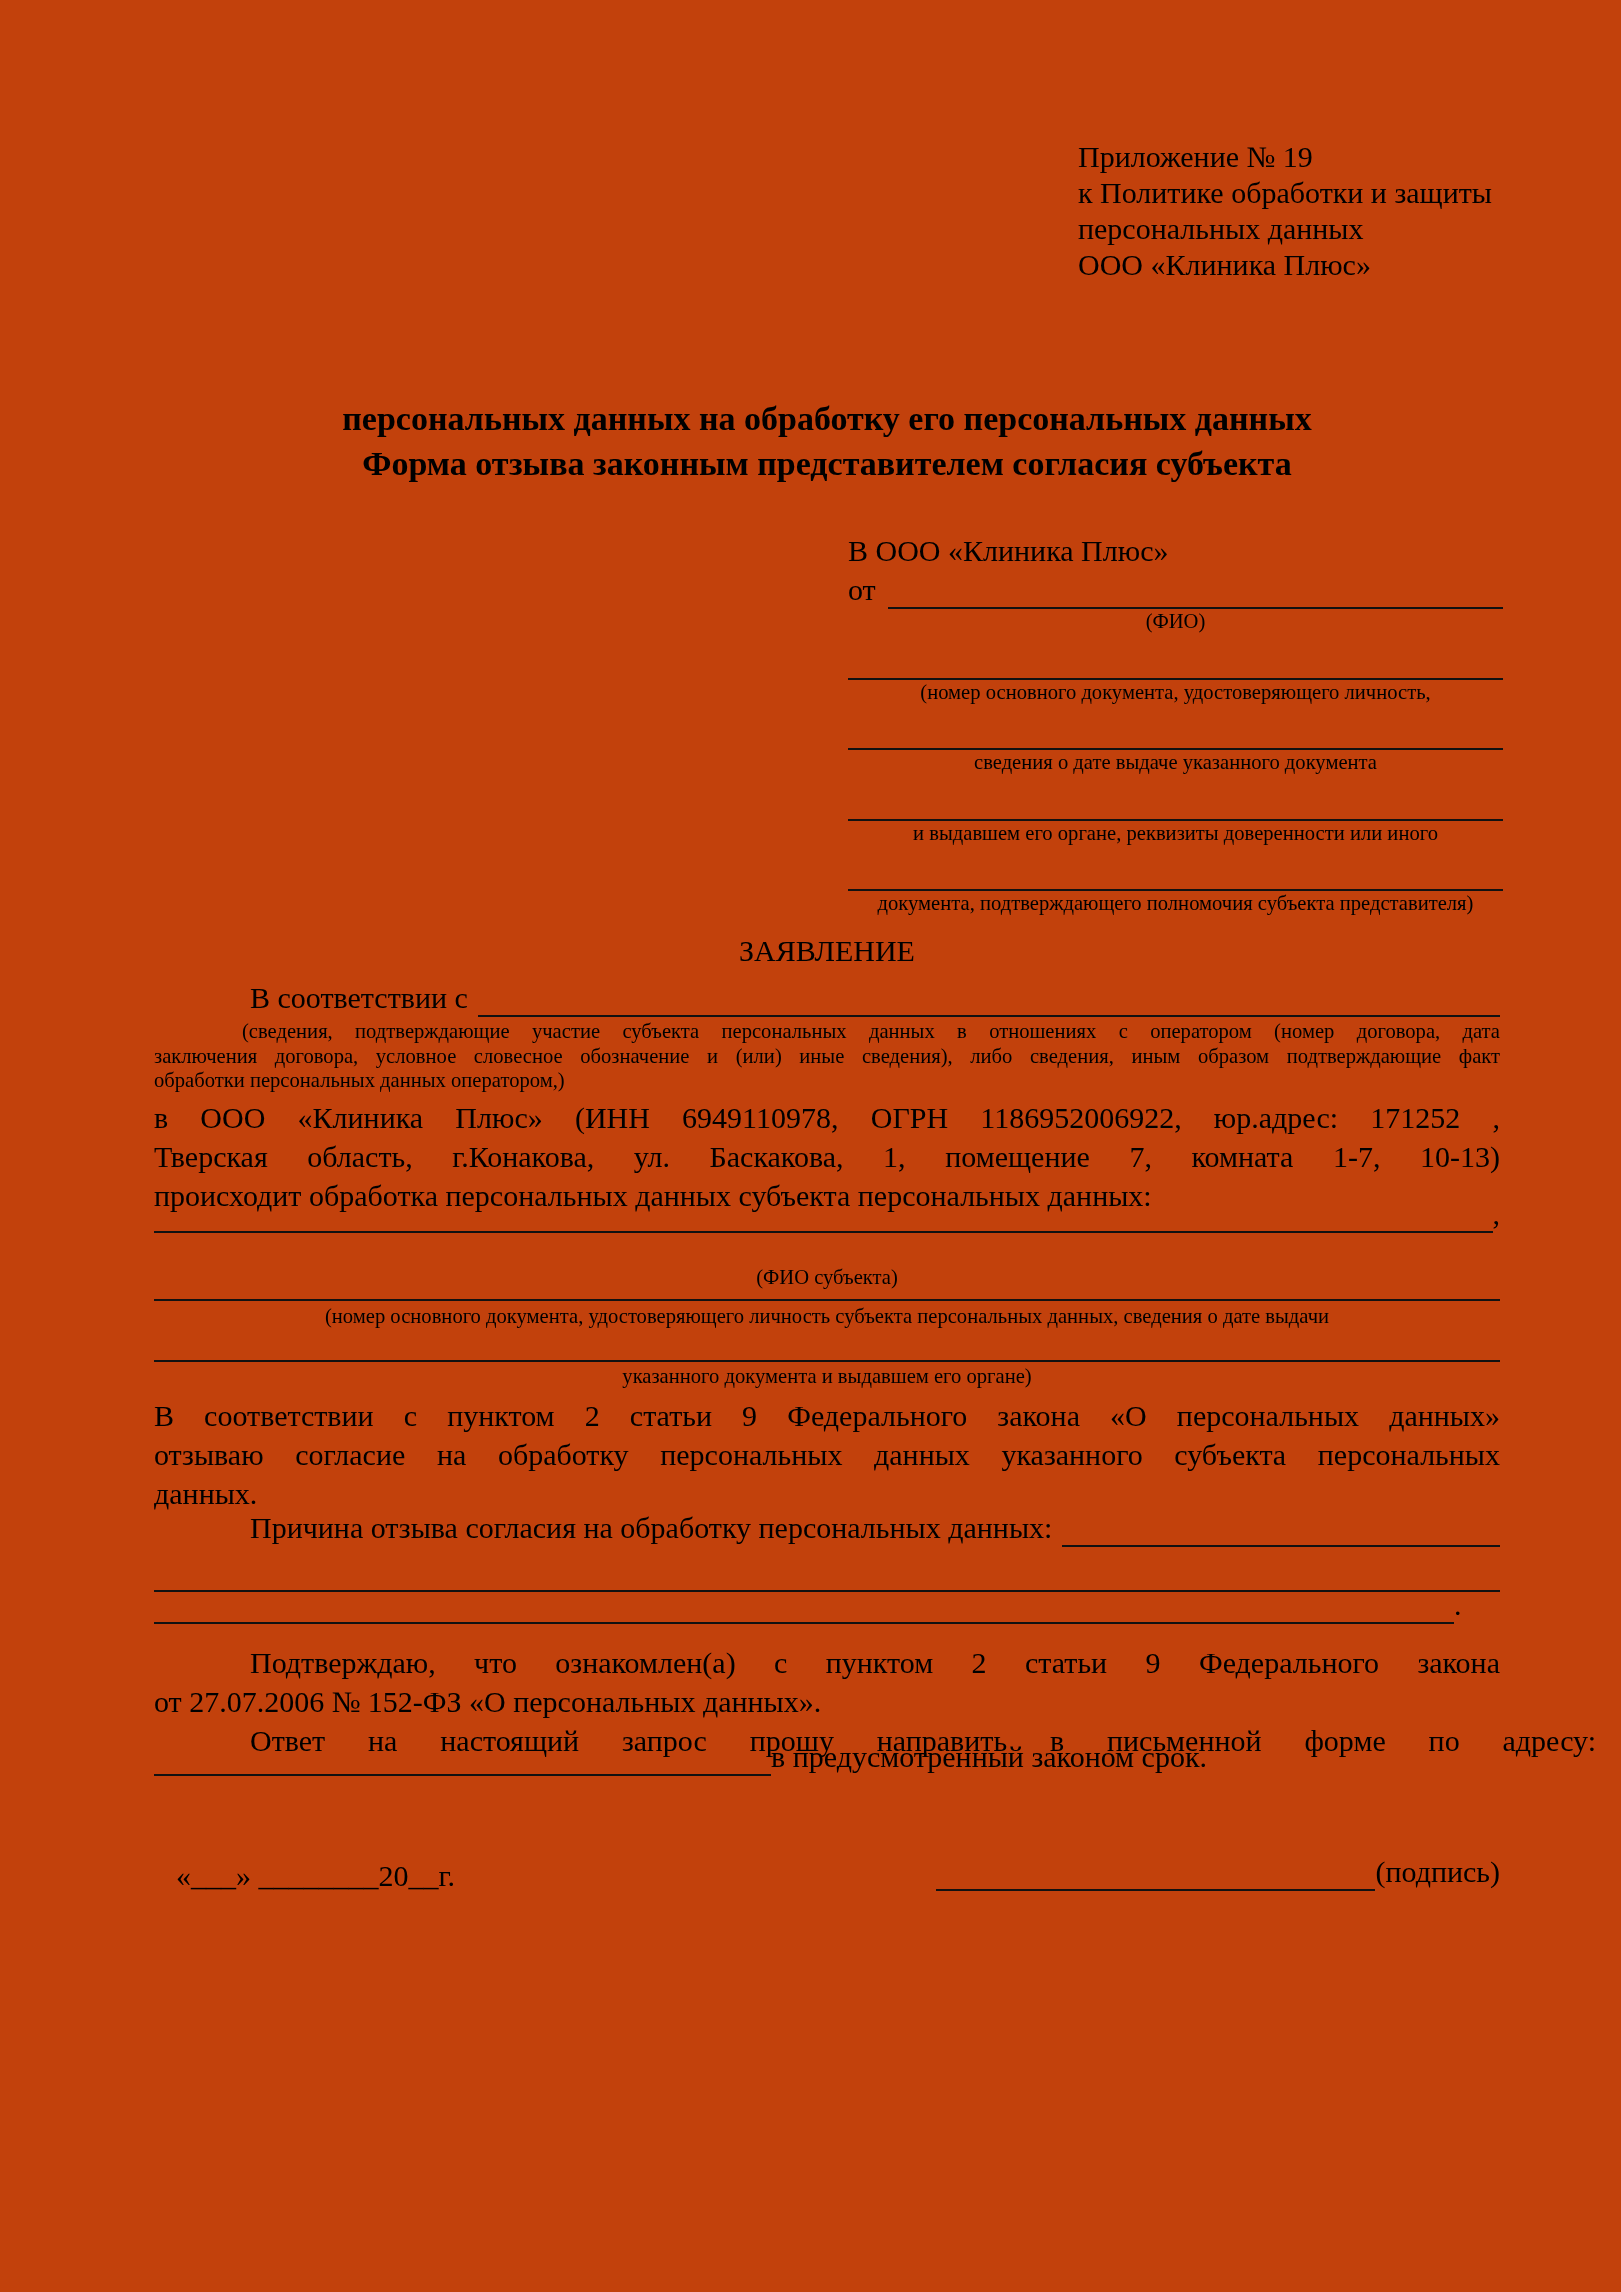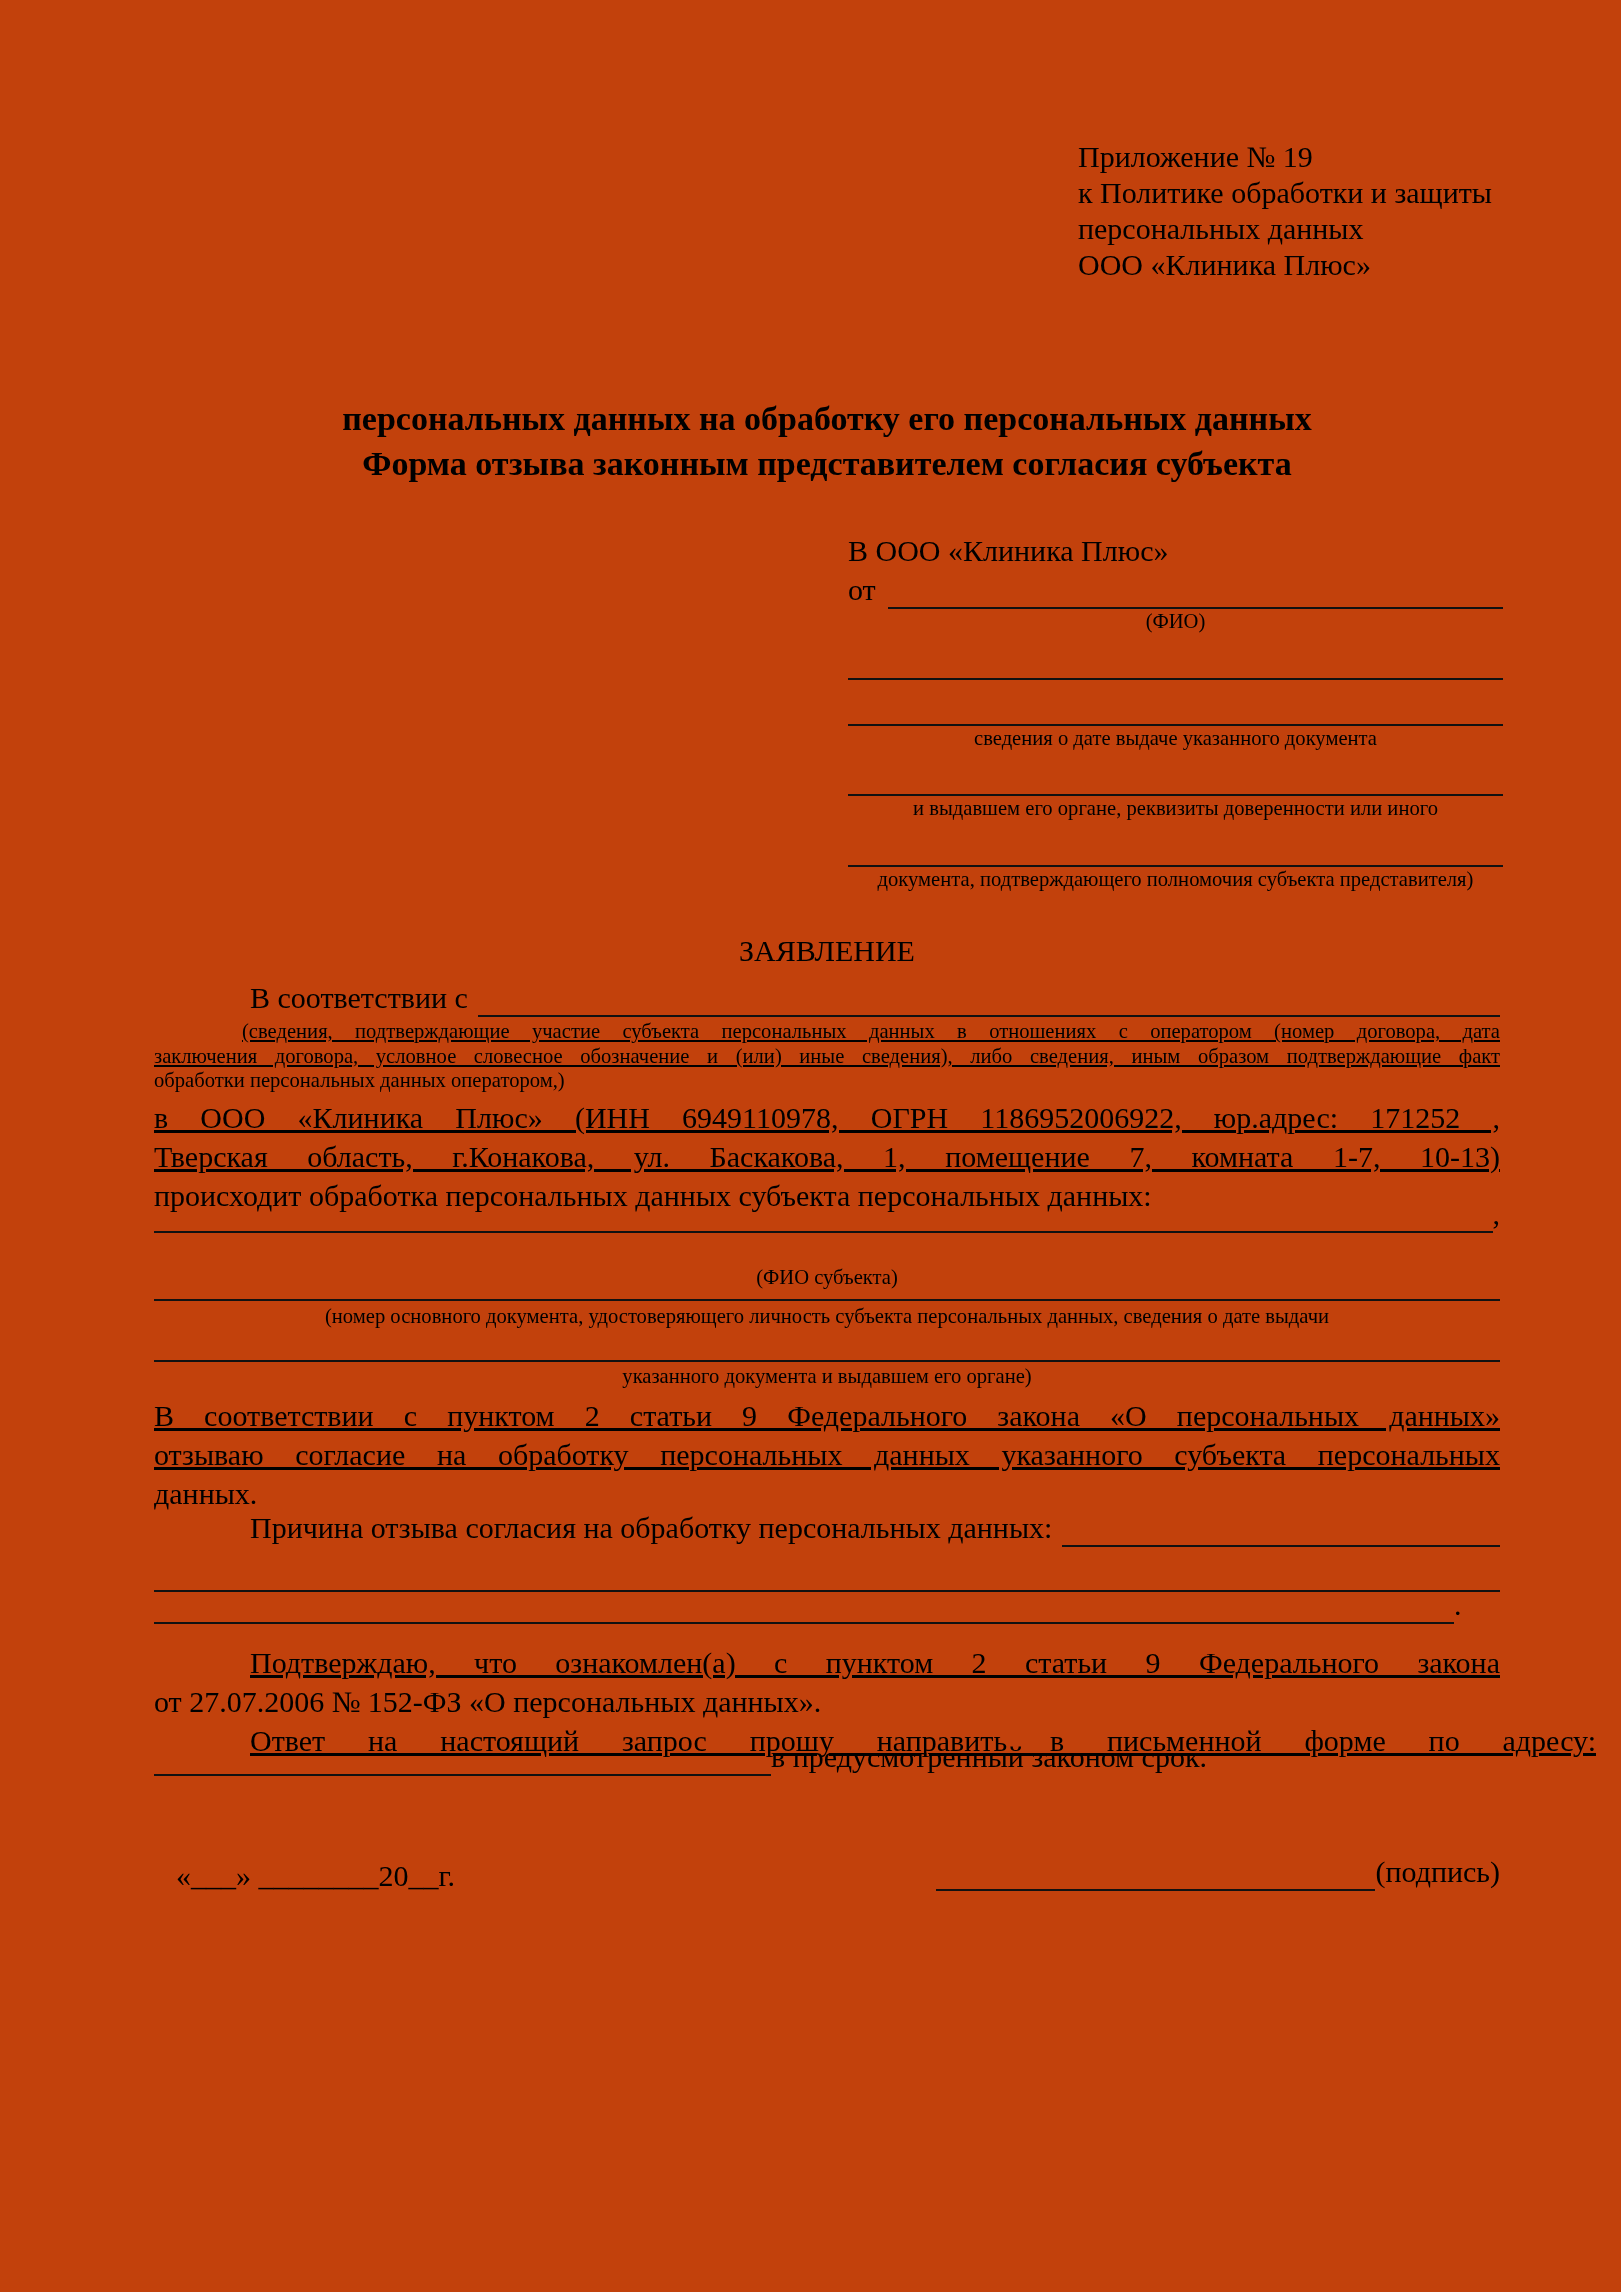--- a/index.html
+++ b/index.html
@@ -10,21 +10,21 @@
     background:#c2410c;
     font-family:"Liberation Serif","DejaVu Serif",serif;
     color:#000;
     overflow:hidden;
   }
   .abs{position:absolute;}
   .t31{font-size:30px;line-height:39px;}
   .t21{font-size:20.6px;line-height:24.5px;}
   .body-block{left:154px;width:1346px;}
   .center{text-align:center;}
-  .just{text-align:justify;text-align-last:justify;text-decoration:underline;}
+  .just{text-align:justify;text-align-last:justify;}
   .fl{display:flex;}
   .fl-end{display:flex;align-items:flex-end;}
   .grow{flex:1 1 auto;border-bottom:2px solid #111;}
   .blank{border-bottom:2px solid #111;}
   .doc-title{font-size:34px;line-height:45px;font-weight:bold;}
   .hdr{font-size:30px;line-height:36px;}
   .nowrap{white-space:nowrap;}
   .ind98{padding-left:96px;}
 </style>
 </head>
@@ -46,20 +46,21 @@
 
   <div class="abs t31" style="left:848px;top:531px;width:655px;">
     <div>В ООО «Клиника Плюс»</div>
     <div class="fl">
       <span class="nowrap">от</span>
       <span class="grow" style="margin-left:11.8px;"></span>
     </div>
     <div class="t21 center">(ФИО)</div>
 
     <div class="blank" style="height:44px;"></div>
+    <div class="t21 center">(номер основного документа, удостоверяющего личность,</div>
 
     <div class="blank" style="height:44px;"></div>
     <div class="t21 center">сведения о дате выдаче указанного документа</div>
 
     <div class="blank" style="height:44px;"></div>
     <div class="t21 center">и выдавшем его органе, реквизиты доверенности или иного</div>
 
     <div class="blank" style="height:44px;"></div>
     <div class="t21 center nowrap">документа, подтверждающего полномочия субъекта представителя)</div>
   </div>

